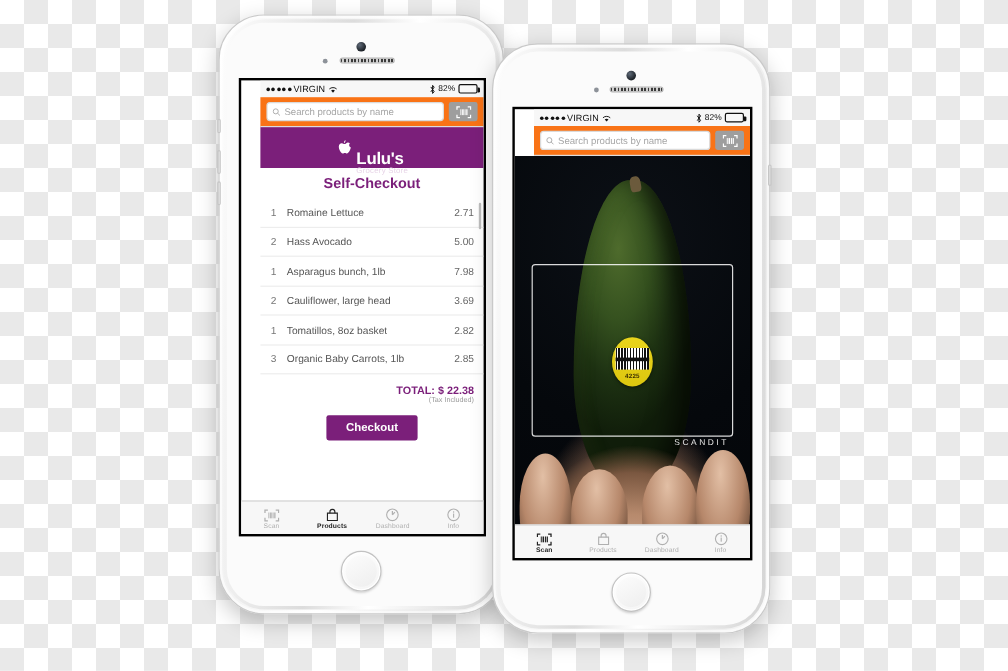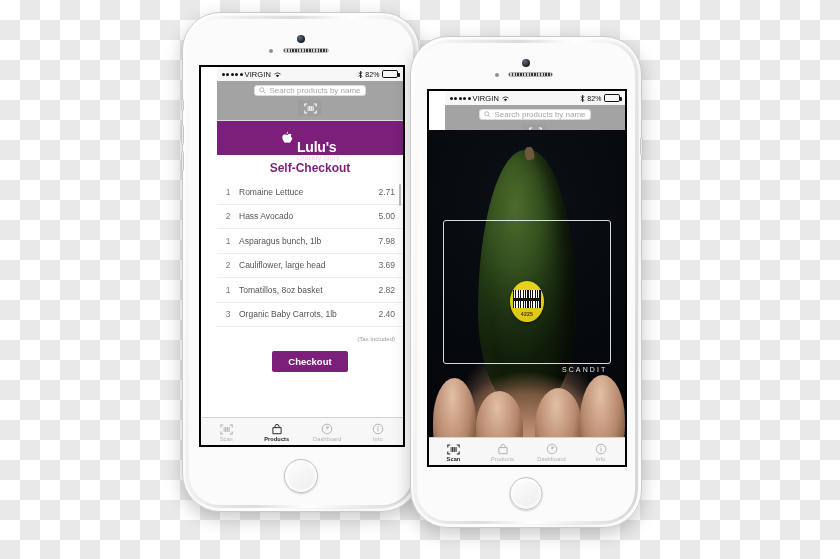--- a/index.html
+++ b/index.html
@@ -67,21 +67,21 @@
   .carrier { font-size:7.5px; font-weight:400; }
   .wifi { display:inline-block; width:9px; height:7px; }
   .sb-right { display:flex; align-items:center; gap:2.5px; font-size:7px; }
   .batt { width:16px; height:7.5px; border:1px solid #111; border-radius:1.8px; position:relative; padding:1px; }
   .batt::after { content:''; position:absolute; right:-2.6px; top:2px; width:1.6px; height:3.5px;
                  background:#111; border-radius:0 1px 1px 0; }
   .batt-fill { height:100%; background:#111; border-radius:.5px; }
 
   
   .searchbar { display:flex; align-items:center; gap:4px; padding:4px 5px;
-               background:#a3a3a3; border-bottom:1px solid #dcdcdc;flex-direction:column; }
+               background:#f97316; border-bottom:1px solid #dcdcdc; }
   .search-field { flex:1; display:flex; align-items:center; gap:3px;
                   background:#fff; border:1px solid #dadada; border-radius:3px;
                   height:16px; padding:0 4px; }
   .search-field span.ph { font-size:8px; color:#a6a6a6; white-space:nowrap; }
   .scan-btn { width:24px; height:16px; background:#9e9e9e; border-radius:2px;
               display:flex; align-items:center; justify-content:center; }
 
   
   .store-header { background:#7B1F7A; height:34px; display:flex;
                   align-items:center; justify-content:center; gap:4px; }
@@ -261,25 +261,29 @@
             <span class="pr">3.69</span>
           </div>
           <div class="row">
             <span class="qty">1</span>
             <span class="nm">Tomatillos, 8oz basket</span>
             <span class="pr">2.82</span>
           </div>
           <div class="row">
             <span class="qty">3</span>
             <span class="nm">Organic Baby Carrots, 1lb</span>
-            <span class="pr">2.40</span>
+            <span class="pr">2.85</span>
           </div>
         </div>
 
       <div class="total-wrap">
+        <div class="total">
+          <span>TOTAL:</span>
+          <em>$ 22.38</em>
+        </div>
         <div class="tax">(Tax Included)</div>
       </div>
 
       <div class="checkout-wrap">
         <button class="checkout-btn">Checkout</button>
       </div>
 
       <div class="tabbar">
           <div class="tab">
             <span class="ti">

